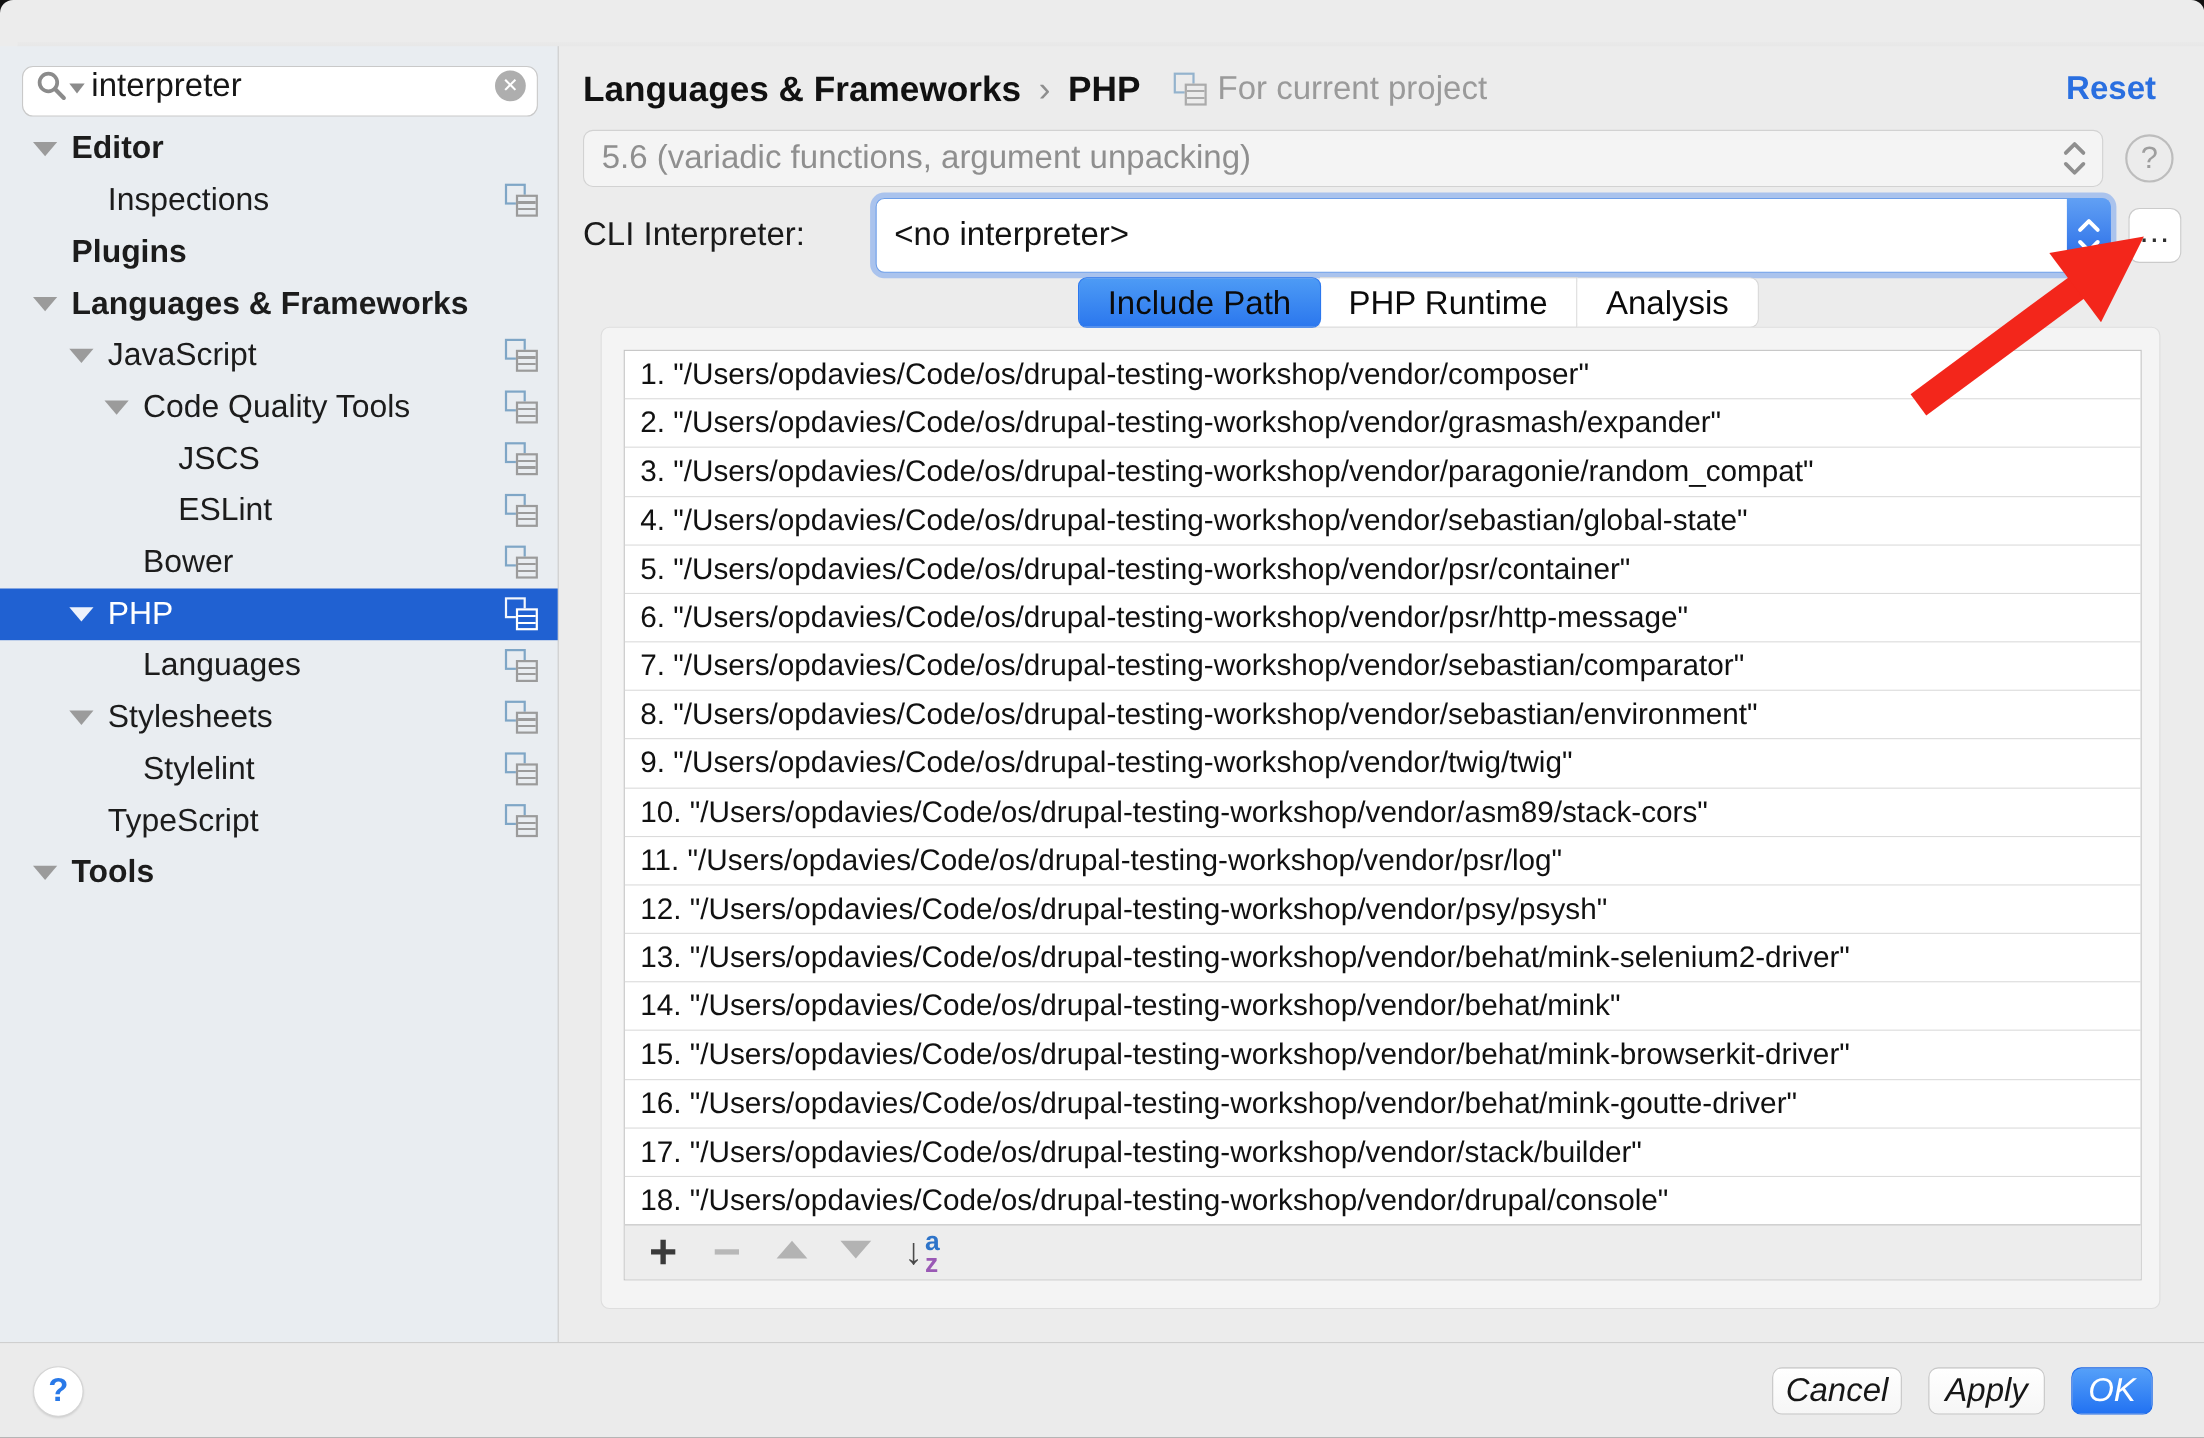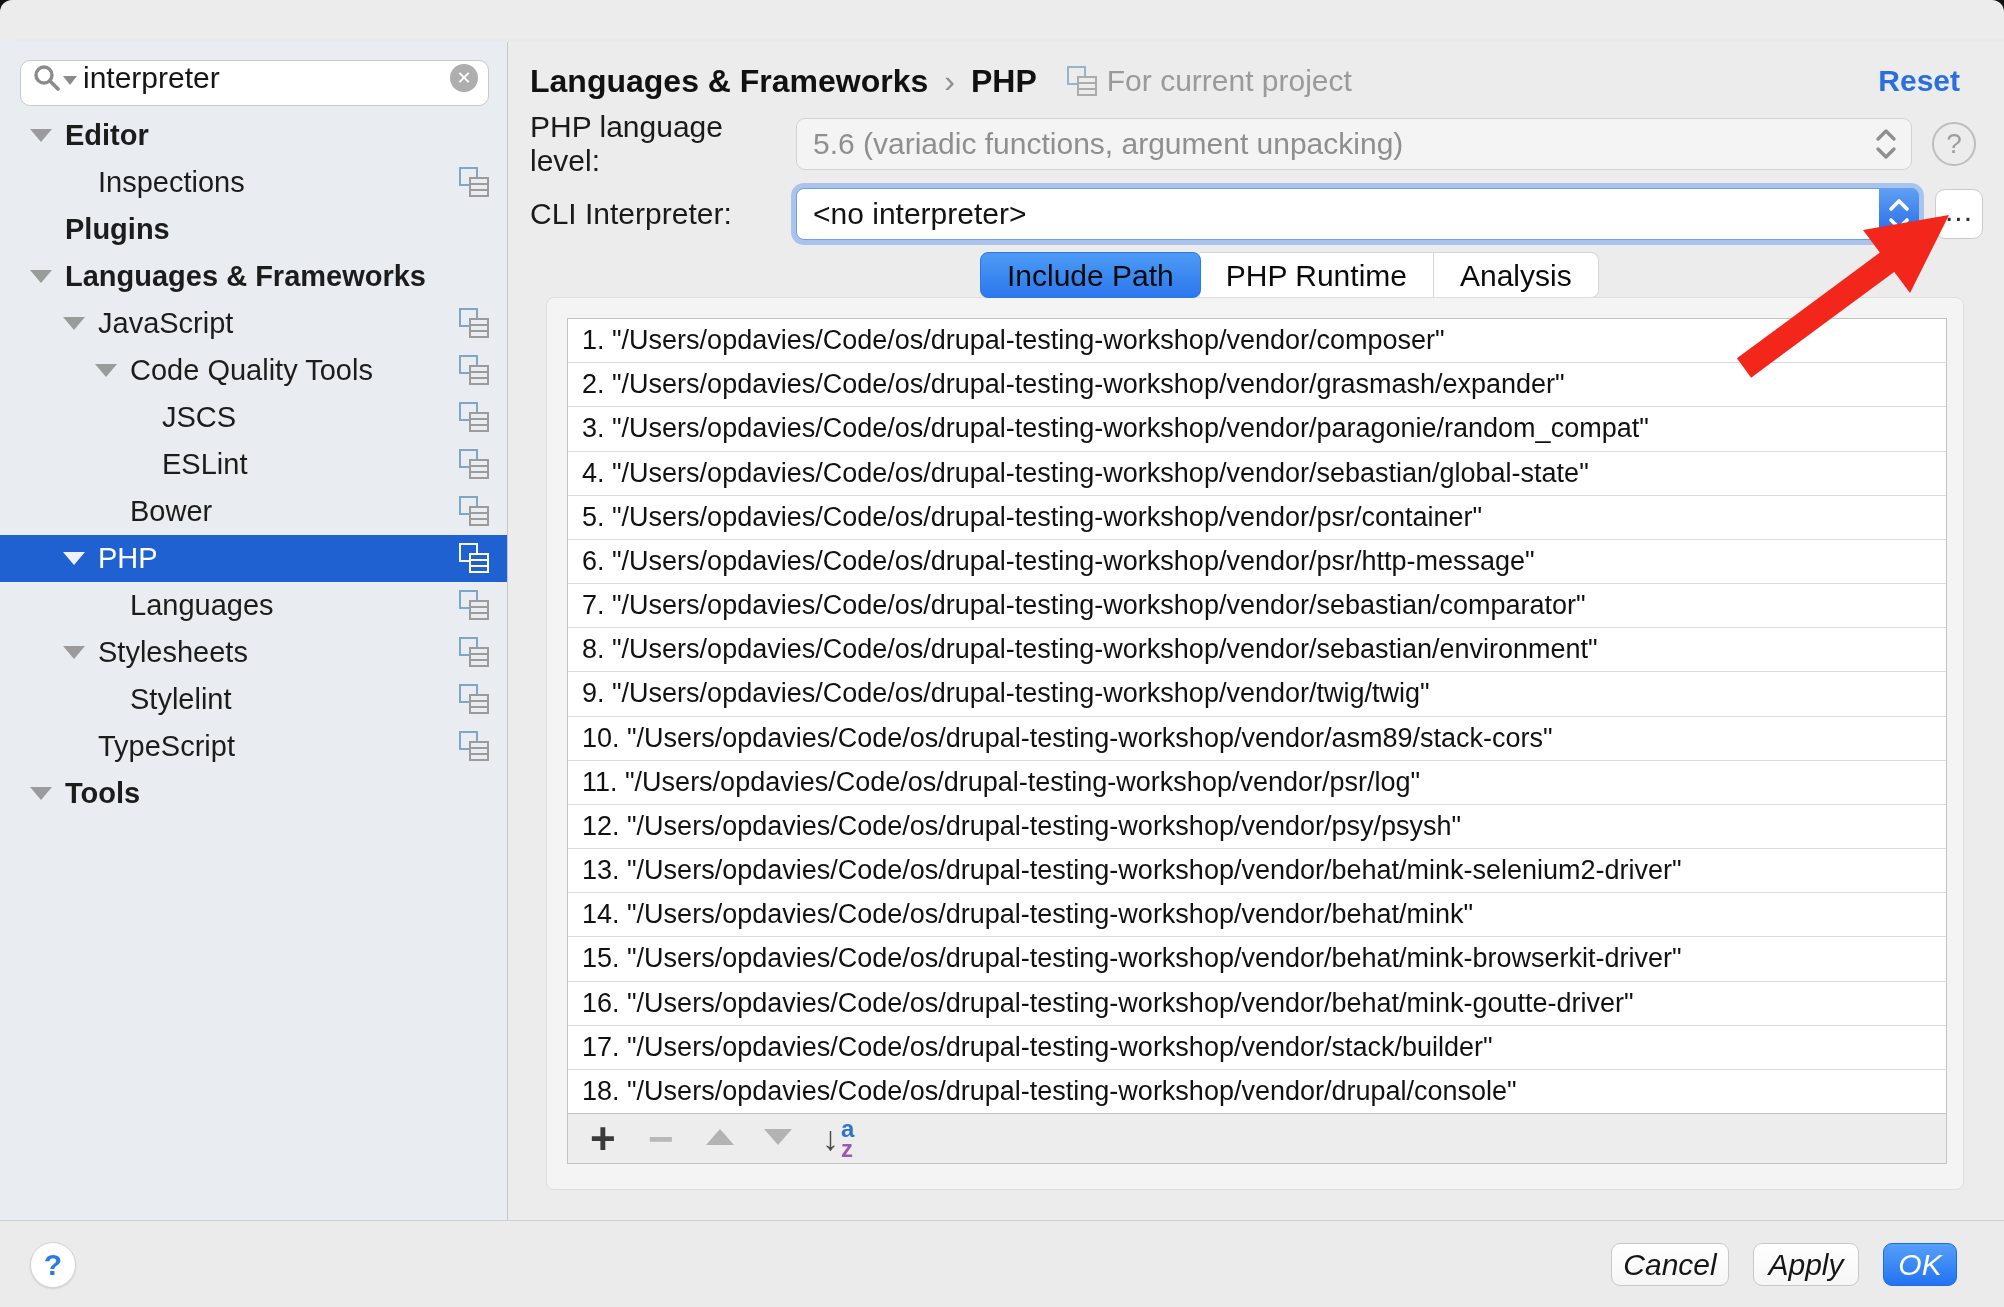--- a/index.html
+++ b/index.html
@@ -92,21 +92,21 @@
   .field-label { flex:none; width:266px; font-size:30px; color:#1A1A1A; }
 
   .select-disabled { flex:1; height:52px; background:#F4F4F4; border:1px solid #D2D2D2;
     border-radius:9px; display:flex; align-items:center; padding:0 10px 0 16px; }
   .select-disabled .sel-text { flex:1; font-size:30px; color:#8F8F8F; white-space:nowrap; overflow:hidden; }
   .stepper-grey { flex:none; width:30px; display:flex; flex-direction:column; align-items:center; gap:4px; }
 
   .help-circle { flex:none; width:44px; height:44px; margin-left:20px; border-radius:50%;
     border:2px solid #BDBDBD; color:#9E9E9E; font-size:28px; text-align:center; line-height:40px; }
 
-  .select-focused { position:relative; flex:1; height:52px; background:#fff;
+  .select-focused { position:relative; flex:1; height:68px; background:#fff;
     border:1px solid #6E9FE9; border-radius:8px;
     box-shadow:0 0 0 5px rgba(116,163,238,.55);
     display:flex; align-items:center; padding:0 50px 0 16px; }
   .select-focused .sel-text { font-size:30px; color:#131313; }
   .stepper-blue { position:absolute; right:-1px; top:-1px; bottom:-1px; width:40px;
     background:linear-gradient(#61A0F4,#2065E6); border-radius:0 8px 8px 0;
     display:flex; flex-direction:column; align-items:center; justify-content:center; gap:5px; }
   .browse-btn { flex:none; width:48px; height:50px; margin-left:16px; background:#fff;
     border:1px solid #CBCBCB; border-radius:10px; font-size:30px; color:#2F2F2F;
     text-align:center; line-height:42px; letter-spacing:1px; }
@@ -298,21 +298,20 @@
           <span class="copy-icon on-grey">
             <span class="ci-back"></span>
               <span class="ci-front"></span>
           </span>
           <span>For current project</span>
         </span>
         <span class="reset-link">Reset</span>
       </div>
 
       <div class="field-row row-lang">
-        <span class="field-label">PHP language level:</span>
         <div class="select-disabled">
           <span class="sel-text">5.6 (variadic functions, argument unpacking)</span>
           <span class="stepper-grey">
             <svg width="22" height="14" viewBox="0 0 22 14">
                 <polyline points="3,11 11,3 19,11" fill="none" stroke="#8F8F8F" stroke-width="3.4" stroke-linecap="round" stroke-linejoin="round"></polyline>
               </svg>
             <svg width="22" height="14" viewBox="0 0 22 14">
                 <polyline points="3,3 11,11 19,3" fill="none" stroke="#8F8F8F" stroke-width="3.4" stroke-linecap="round" stroke-linejoin="round"></polyline>
               </svg>
           </span>

